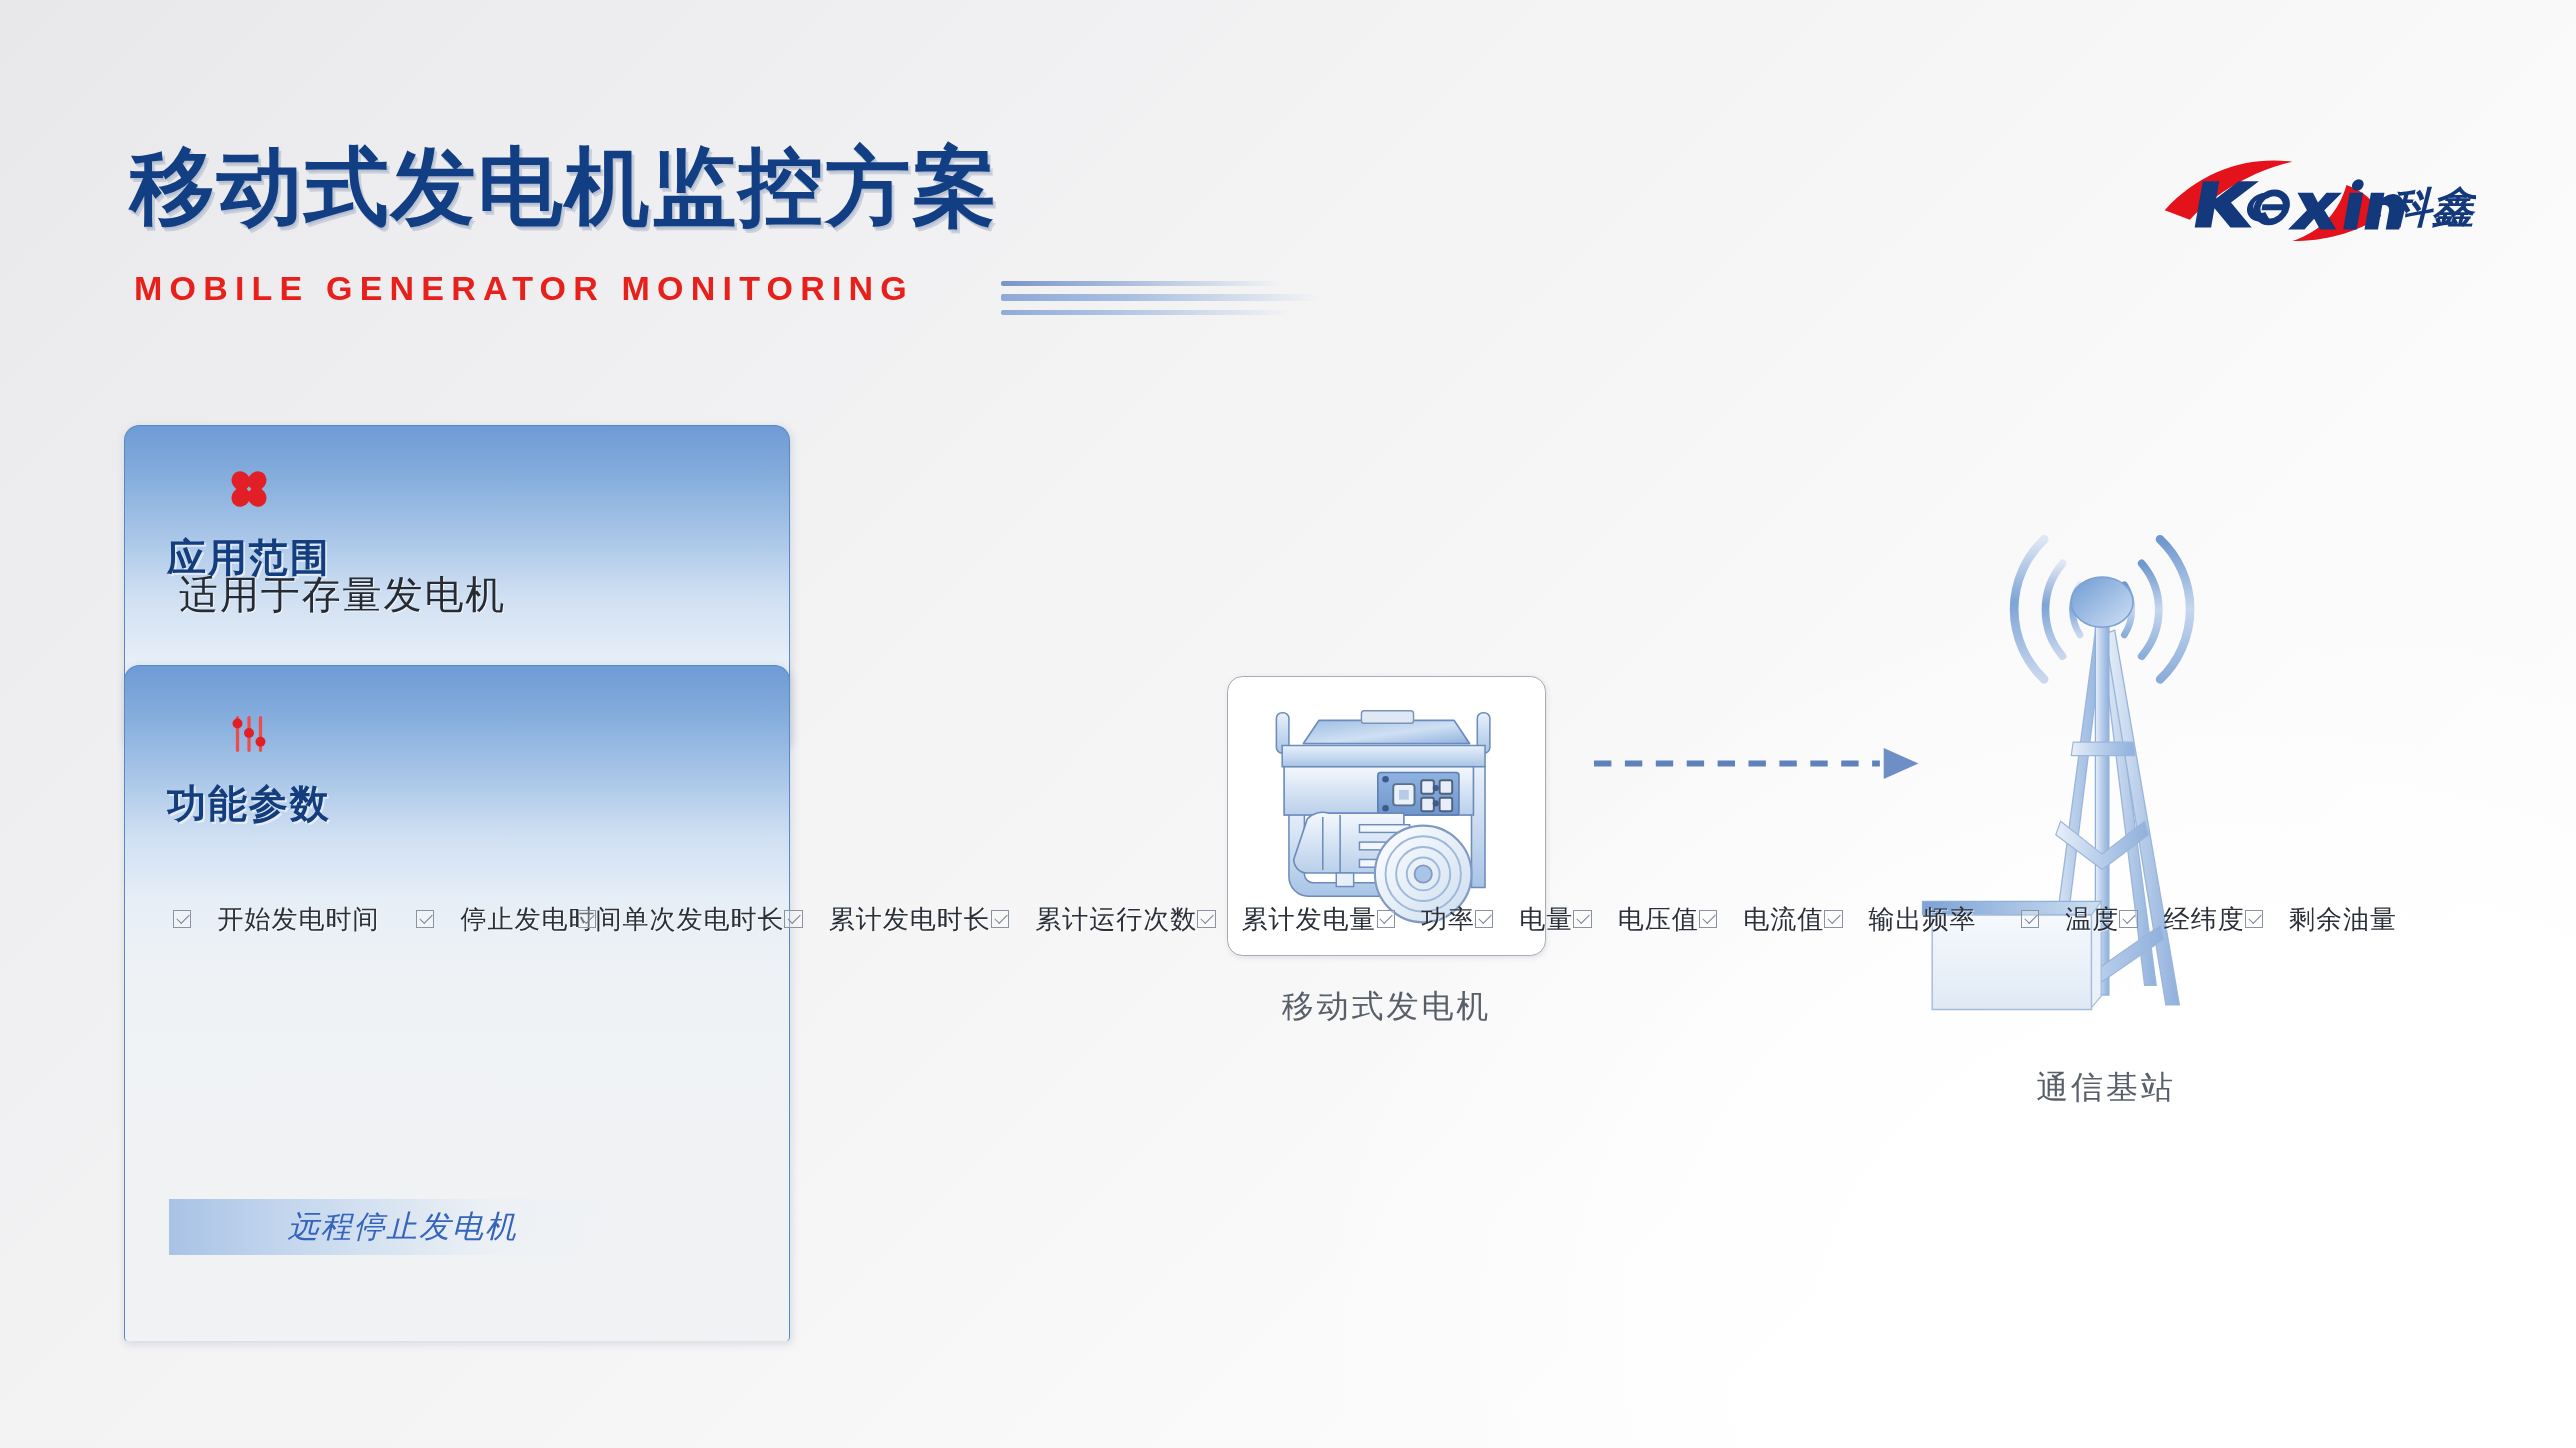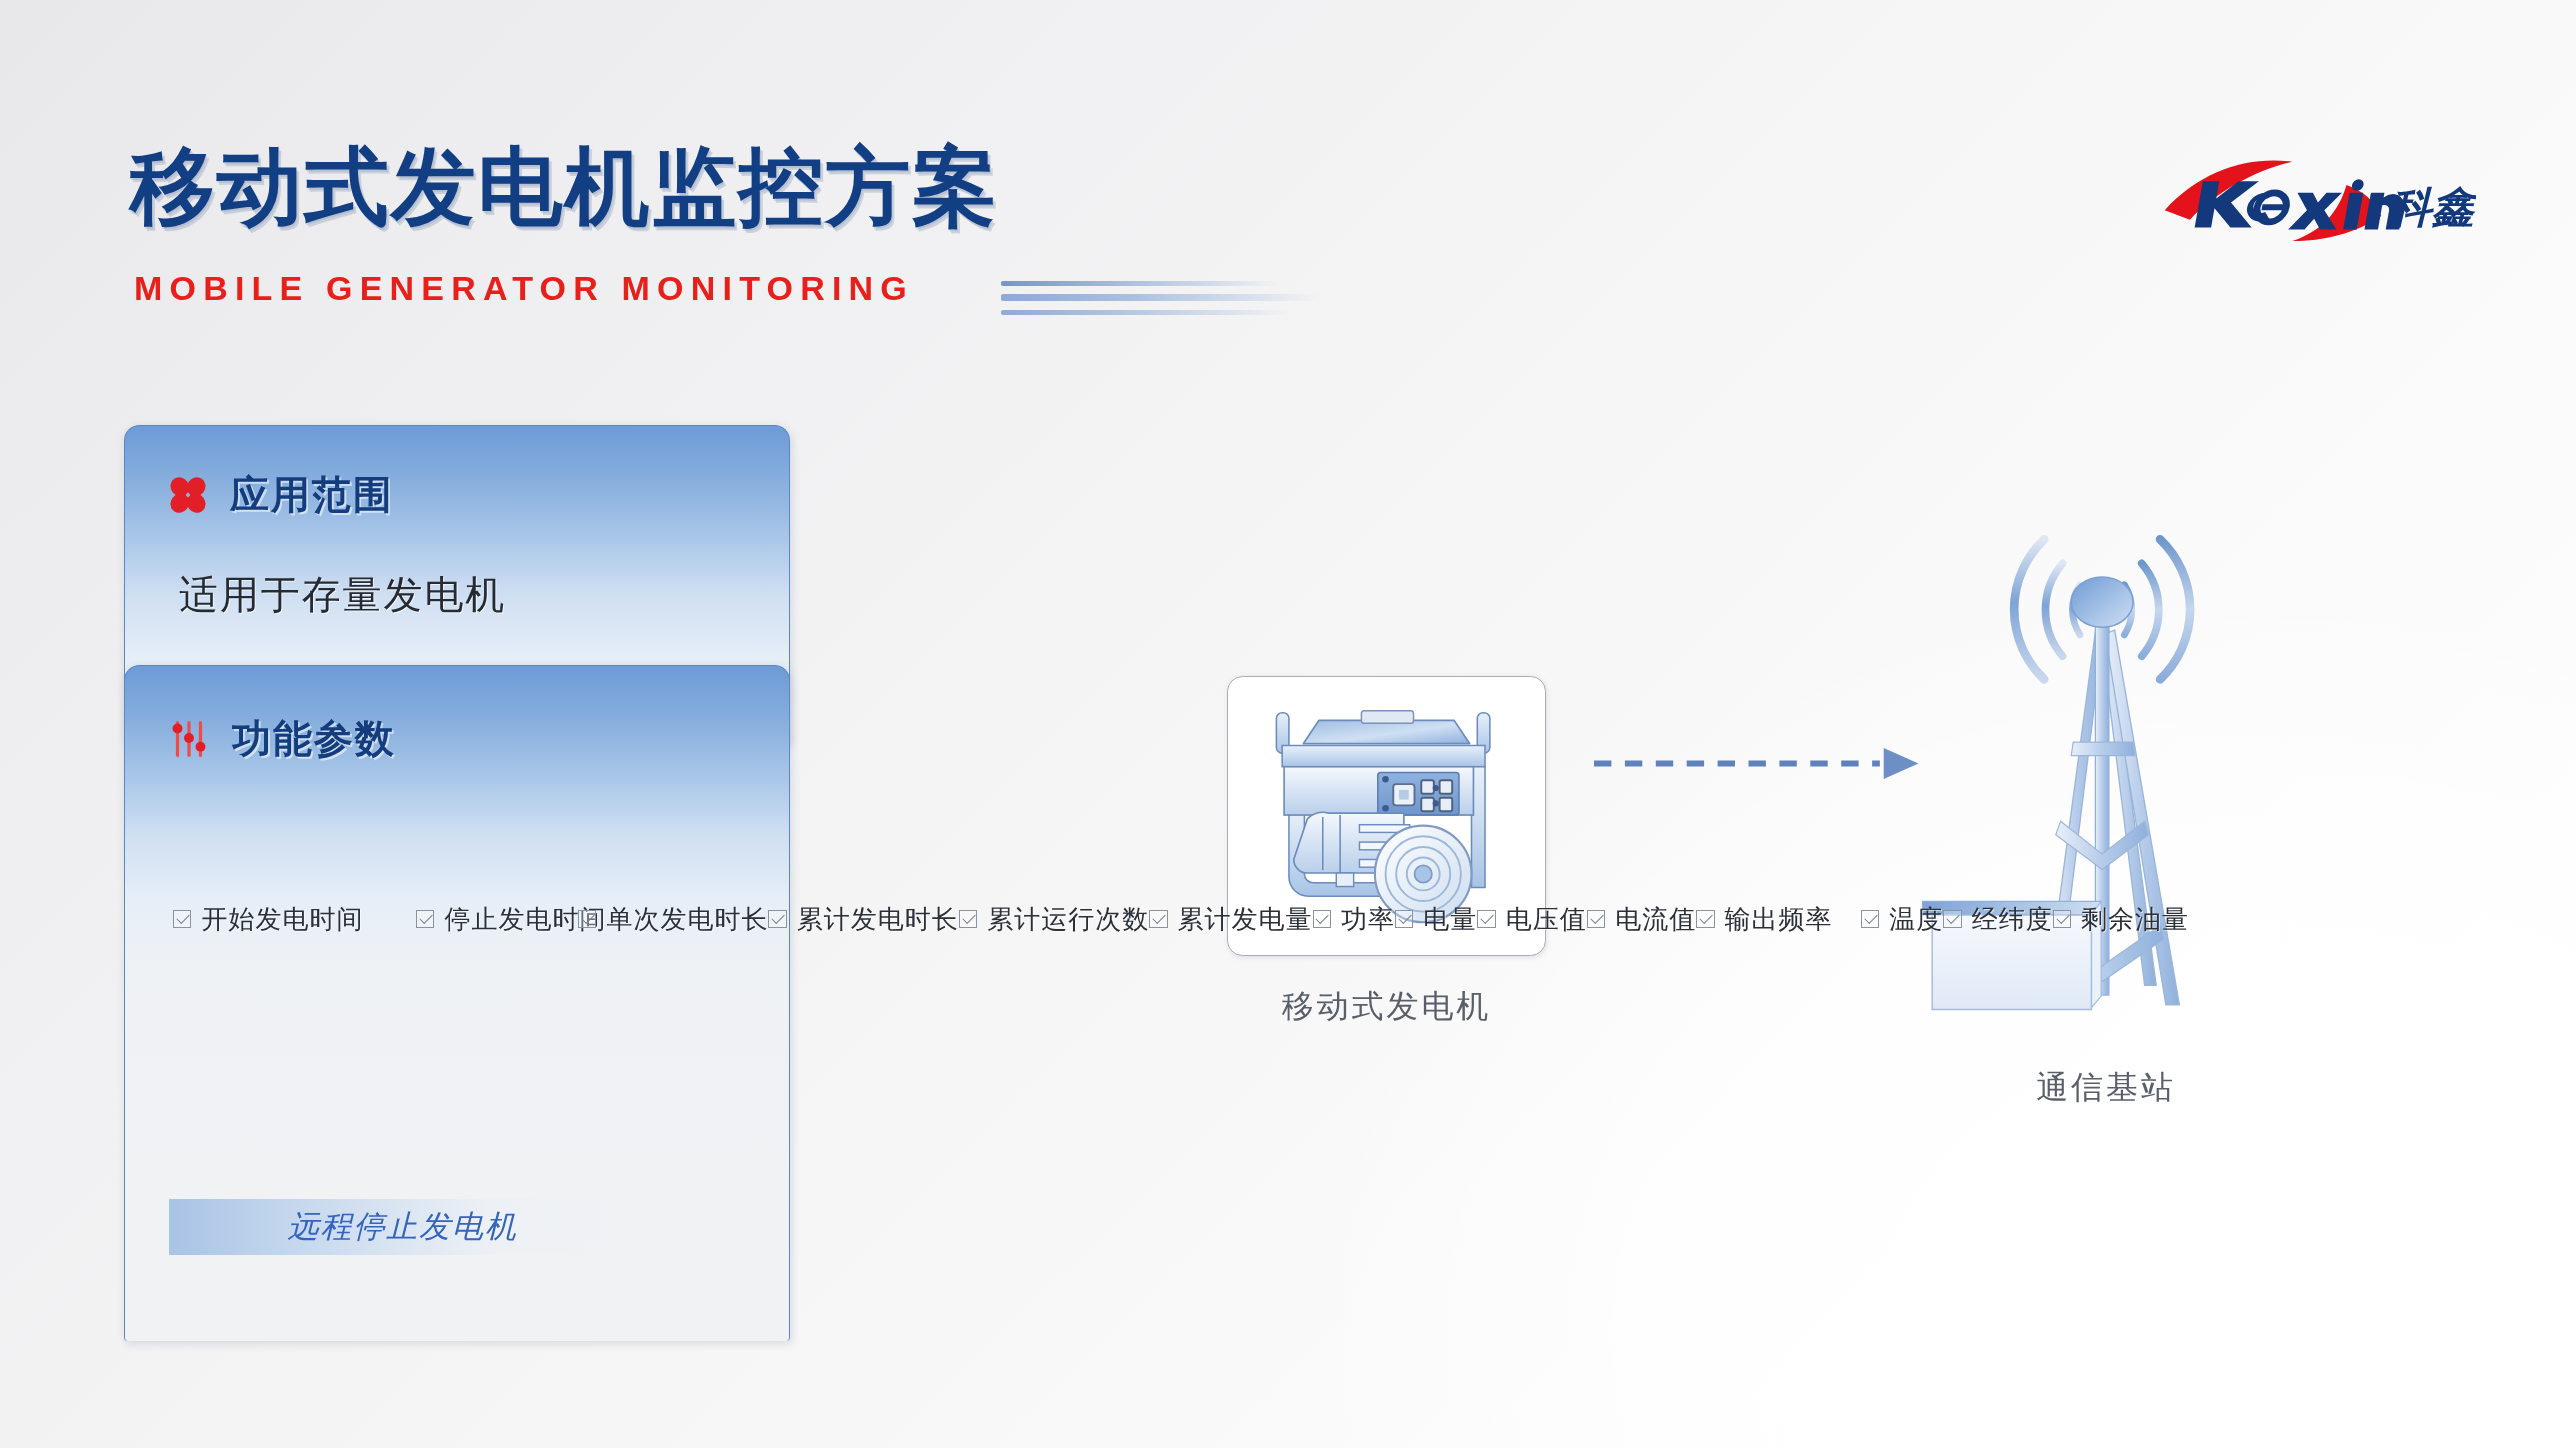--- a/index.html
+++ b/index.html
@@ -47,21 +47,21 @@
     border-radius: 15.5px 15.5px 3.9px 3.9px;
     border: 1.9px solid #5b88c4; border-bottom: none;
     background: linear-gradient(to bottom,
         #6e9bd6 0px, #86aedd 53px, #a9c6e8 111px, #cfdff2 169px,
         #e6eef7 232px, #eff2f5 309px, #f1f2f3 100%);
     box-shadow: 1.9px 2.9px 8.7px rgba(90,110,140,0.20);
   }
   #card-scope  { top: 425px; height: 319px; }
   #card-params { top: 665px; height: 676px; z-index: 3; text-align: center; }
 
-  .card-head { position: absolute; left: 42px; display: flex; align-items: center; gap: 21px; }
+  .card-head { position: absolute; left: 42px; display: flex; align-items: center; gap: 21px; flex-direction: column; }
   #card-scope .card-head  { top: 42px; }
   #card-params .card-head { top: 46px; }
   .card-title {
     font-size: 39px; font-weight: 700; color: #143d7e; letter-spacing: 1.9px;
     text-shadow: 1.9px 1.9px 0 rgba(255,255,255,0.55);
   }
 
   .icon-flower { width: 42px; height: 42px; display: block; }
   .icon-sliders { width: 44px; height: 44px; display: block; }
 
@@ -83,21 +83,21 @@
   #checklist {
     position: absolute; left: 48px; top: 232px;
     width: 589px;
     display: grid;
     grid-template-columns: 243px 162px auto;
     grid-auto-rows: 42px;
     grid-auto-flow: column;
     align-content: start;
   }
   .check-item {
-    display: flex; align-items: center; gap: 10px;
+    display: flex; align-items: center; gap: 26px;
     font-size: 26px; color: #2a2f38; letter-spacing: 1px;
     text-shadow: 1px 1px 0 rgba(255,255,255,0.6);
     white-space: nowrap;
   }
   .check-box {
     width: 18.4px; height: 18.4px; flex: 0 0 18.4px;
     border: 1.4px solid #8c93a0; position: relative; background: rgba(255,255,255,0.30);
   }
   .check-box::after {
     content: ""; position: absolute; left: 2.9px; top: 2.9px;

